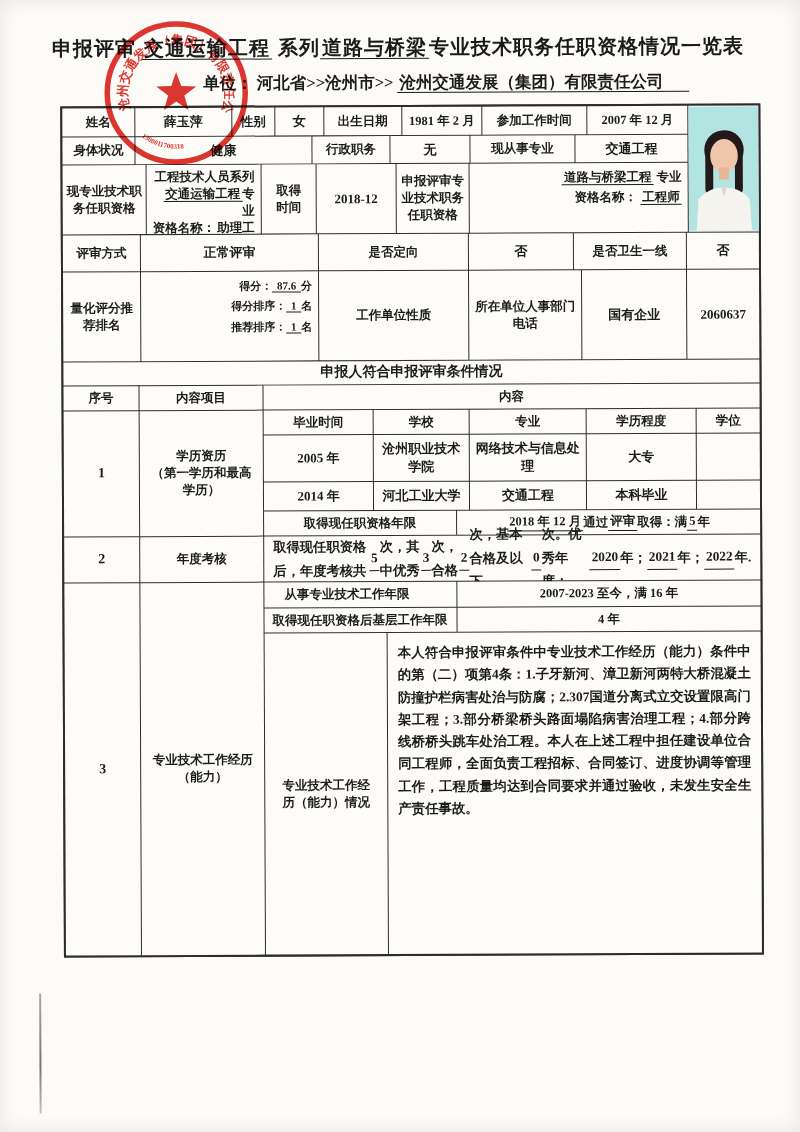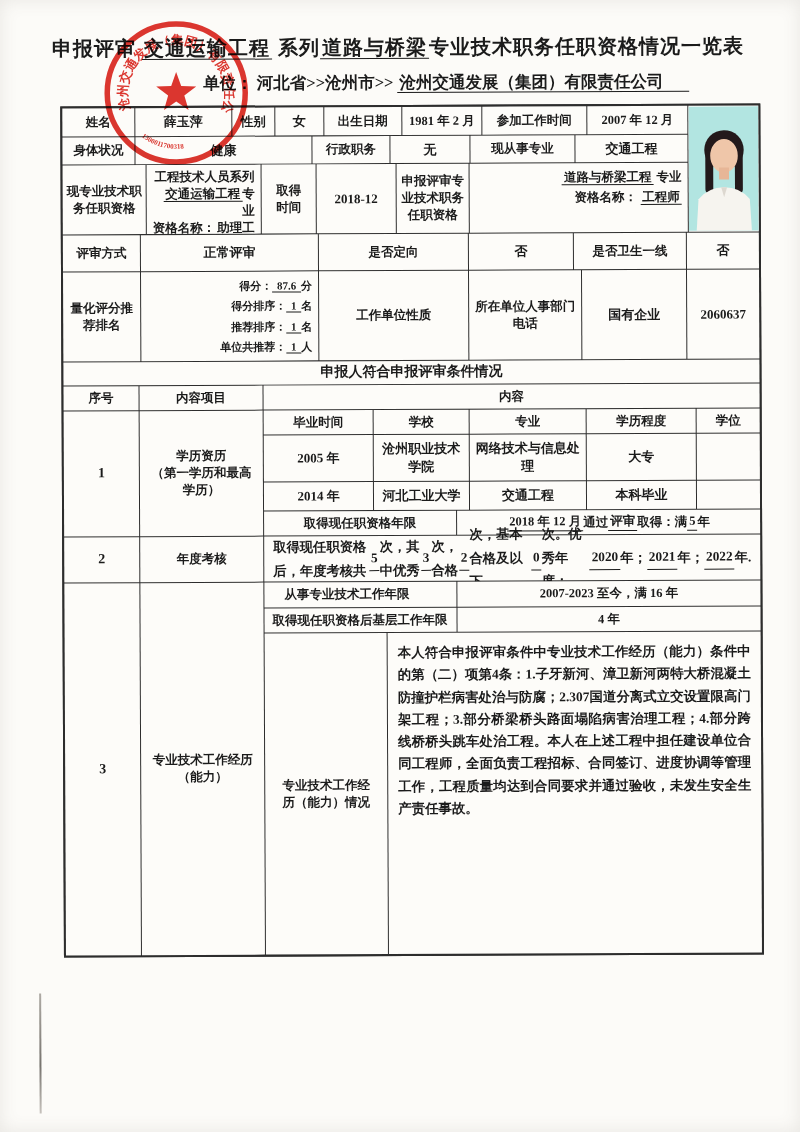--- a/index.html
+++ b/index.html
@@ -107,21 +107,20 @@
       <div class="c w112 tt">是否卫生一线</div>
       <div class="c fx">否</div>
     </div>
 
     <div class="r h89">
       <div class="c w77 tt">量化评分推荐排名</div>
       <div class="c w177 blk scoreblk">
         <div><span>得分：</span><span class="u"> 87.6 </span><span> 分</span></div>
         <div><span>得分排序：</span><span class="u"> 1 </span><span> 名</span></div>
         <div><span>推荐排序：</span><span class="u"> 1 </span><span> 名</span></div>
-        <div><span>单位共推荐：</span><span class="u"> 1 </span><span> 人</span></div>
       </div>
       <div class="c w149 tt">工作单位性质</div>
       <div class="c w112 tt">所在单位人事部门电话</div>
       <div class="c w104">国有企业</div>
       <div class="c fx">2060637</div>
     </div>
 
     <div class="r h23">
       <div class="c fx" style="font-size:14px;">申报人符合申报评审条件情况</div>
     </div>

